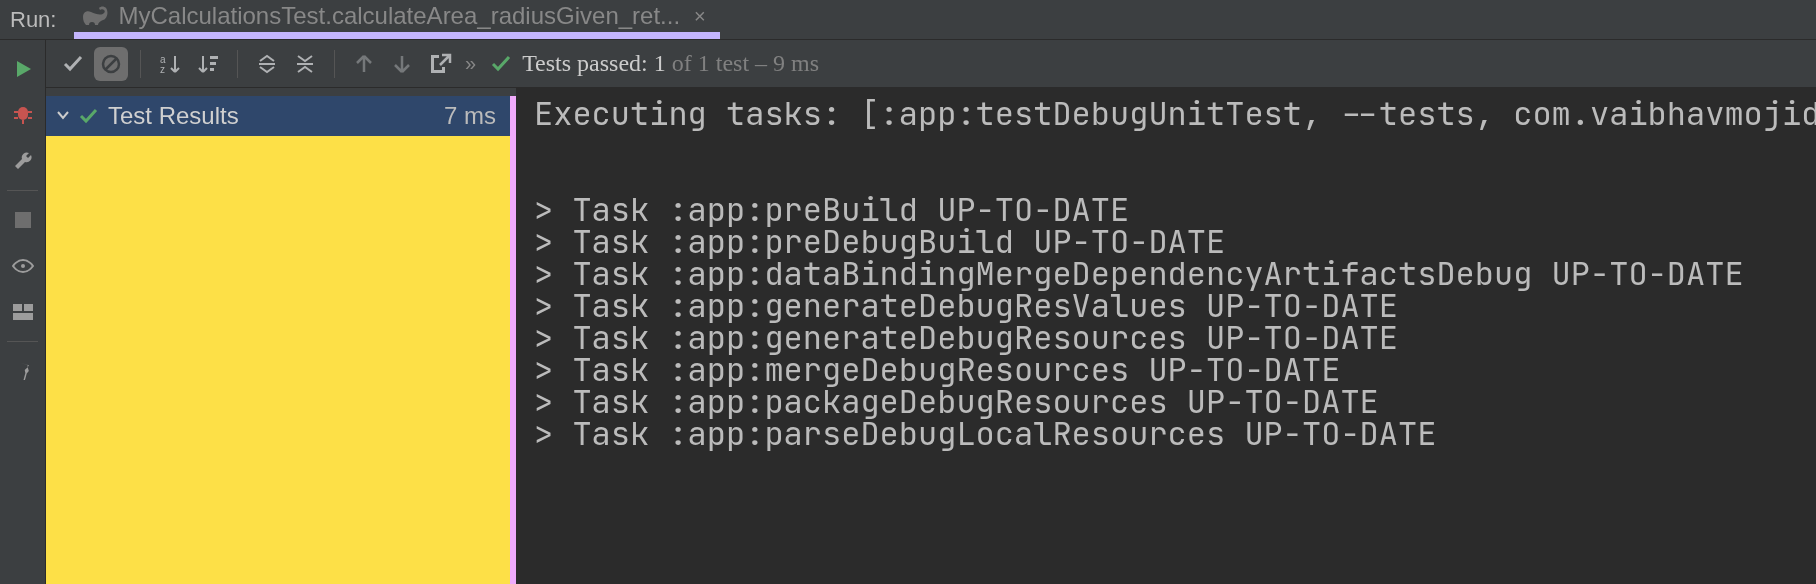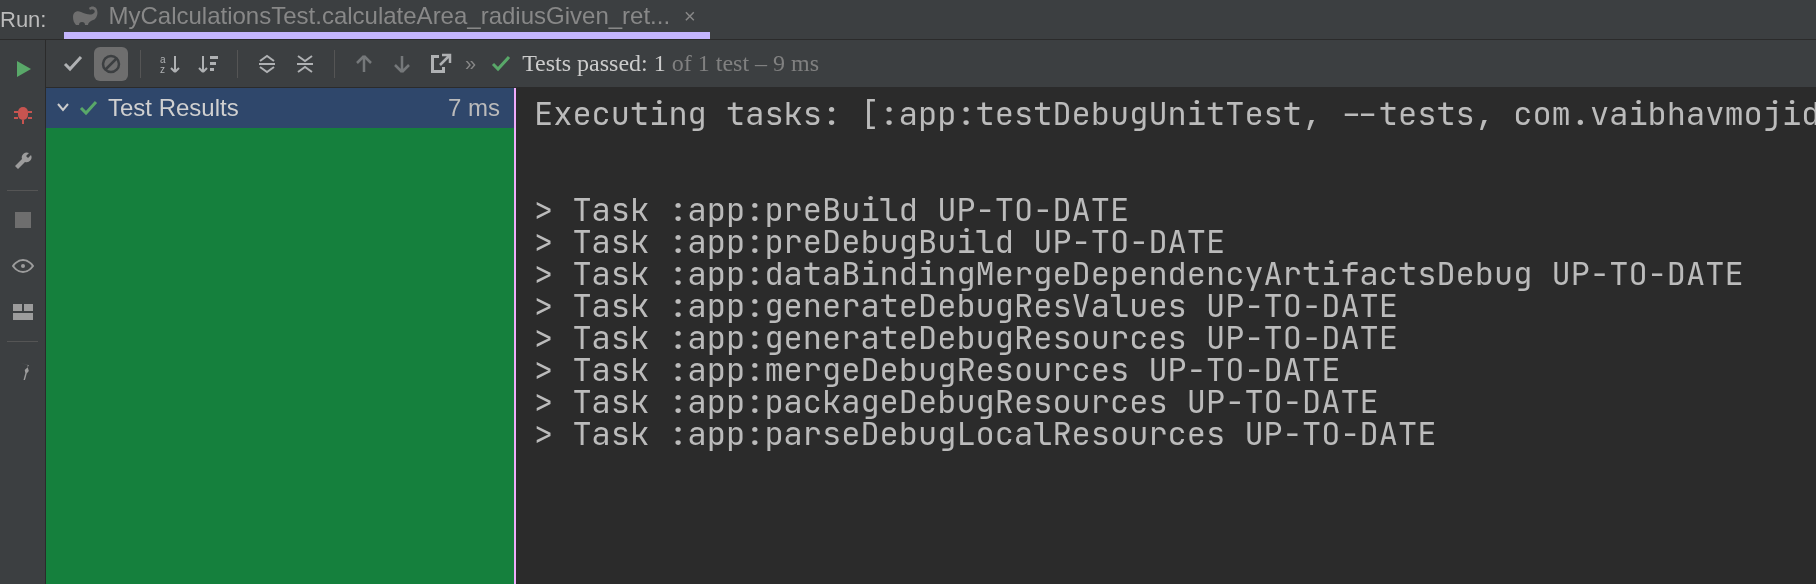--- a/index.html
+++ b/index.html
@@ -13,20 +13,21 @@
     font-size: 14px;
   }
   .root { display: flex; flex-direction: column; width: 100%; height: 100%; }
 
   
   .tab-bar {
     height: 40px;
     background: #3c3f41;
     display: flex;
     align-items: center;
+    padding-left: 10px;
     border-bottom: 1px solid #2b2b2b;
   }
   .tab-bar-label { font-size: 22px; color: #bbbbbb; margin-right: 18px; }
   .tab {
     display: flex; align-items: center;
     padding: 4px 14px 4px 8px;
     font-size: 24px;
     color: #888888;
     border-bottom: 7px solid #c4b5fd;
     height: 100%;
@@ -64,22 +65,23 @@
   .tb-chevrons { color:#888; font-size:20px; padding:0 4px;}
   .status-check { color:#59A869; margin-left:6px; margin-right:6px;}
   .status-text { font-size:24px;font-family:Liberation Serif, serif; }
   .status-text .white { color:#cccccc; }
   .status-text .grey { color:#808080; }
 
   
   .split-body { display:flex; flex:1; min-height:0; }
   .tree-panel {
     width: 470px;
-    background: #15803d;
-    border-right: 2px solid #f0abfc;
+    background: #fde047;
+    border-right: 6px solid #f0abfc;
+    margin-top: 8px;
   }
   .tree-row {
     height: 40px;
     background: #2F476B;
     display:flex; align-items:center;
     padding: 0 14px 0 10px;
     color:#d0d0d0;
     font-size:24px;
   }
   .tree-row .chev { color:#bbbbbb; margin-right:8px; font-size:18px; transform: translateY(-1px);}

